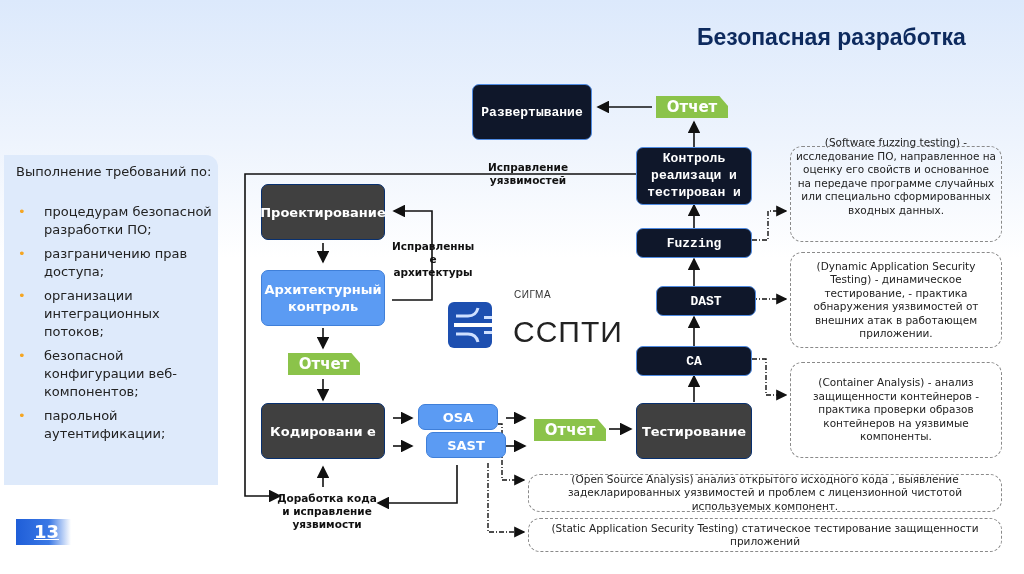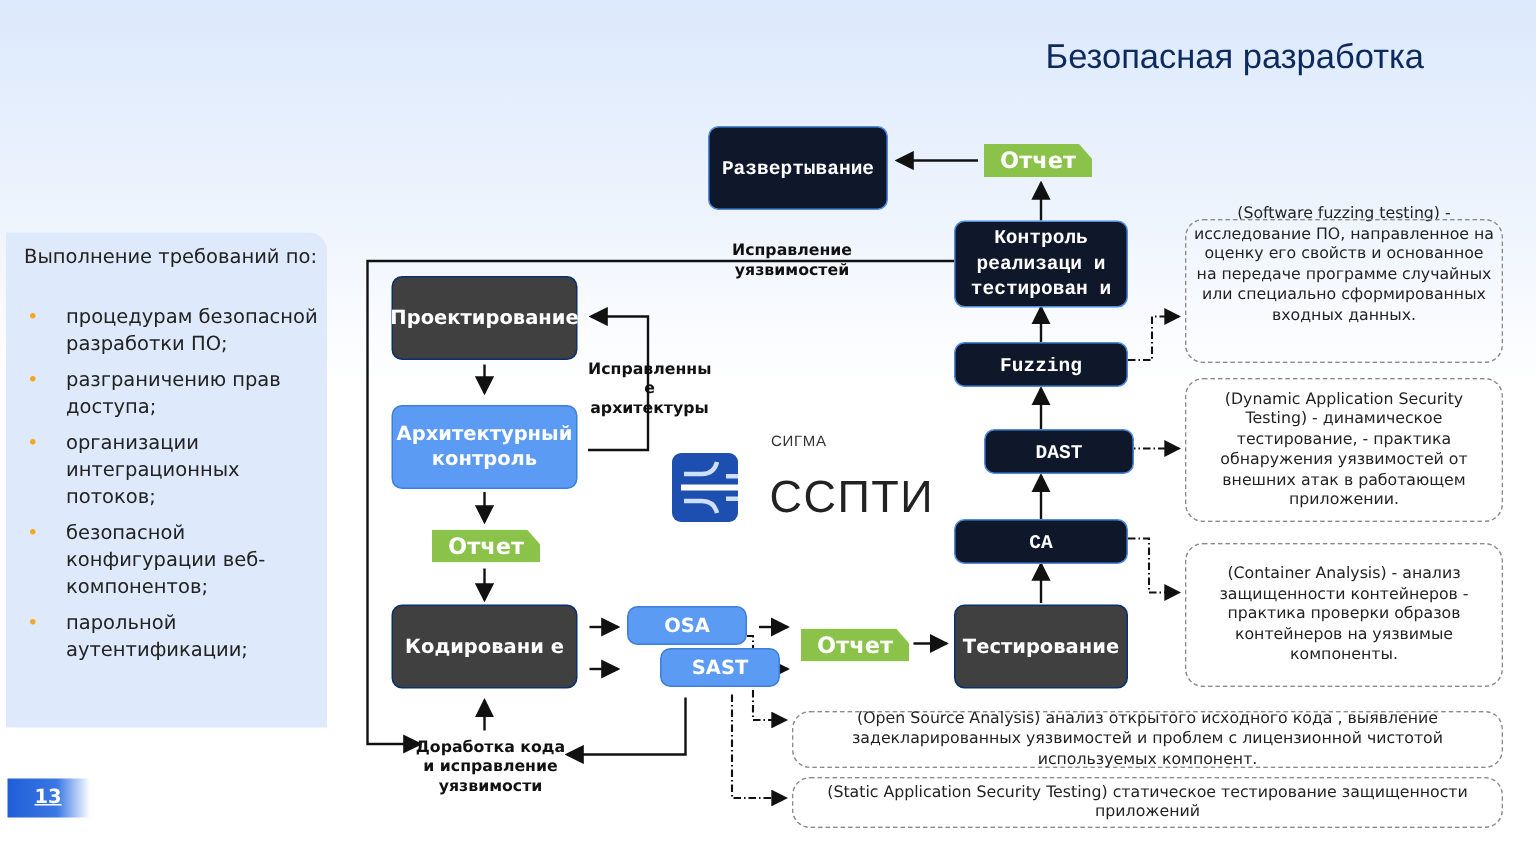--- a/index.html
+++ b/index.html
@@ -3,34 +3,34 @@
 <meta charset="utf-8">
 <style>
   html, body { margin:0; padding:0; }
   body {
     width:1024px; height:574px; position:relative; overflow:hidden;
     background: linear-gradient(to bottom, #dce9fc 0%, #eef4fd 25%, #ffffff 45%, #ffffff 100%);
     font-family: "DejaVu Sans", sans-serif;
   }
   .title {
     position:absolute; left:697px; top:24px; font-family:"Liberation Sans", sans-serif;
-    font-weight:normal; font-size:23px; color:#0d2a5e;
+    font-weight:bold; font-size:23px; color:#0d2a5e;
   }
   .req-panel {
     position:absolute; left:4px; top:155px; width:214px; height:330px;
     background:#deeafb; border-radius:0 12px 0 0;
   }
   .req-title { position:absolute; left:12px; top:8px; font-size:13px; color:#222; line-height:18px; width:200px; }
   .req-list { position:absolute; left:12px; top:48px; margin:0; padding:0; list-style:none; width:200px; }
   .req-list li { position:relative; padding-left:28px; font-size:13px; line-height:18px; color:#222; margin-bottom:6px; }
   .req-list li .bullet { position:absolute; left:2px; top:0; color:#f5a623; font-size:13px; }
   .page-num {
-    position:absolute; left:5px; top:519px; width:55px; height:26px;
+    position:absolute; left:16px; top:519px; width:55px; height:26px;
     background: linear-gradient(to right, #1f5ed8 0%, #3a78e5 60%, rgba(255,255,255,0) 100%);
-    color:#fff; font-weight:bold; font-size:13px; line-height:26px; text-indent:18px;text-decoration:underline;
+    color:#fff; font-weight:bold; font-size:18px; line-height:26px; text-indent:18px;text-decoration:underline;
   }
   .box {
     position:absolute; display:flex; align-items:center; justify-content:center; text-align:center;
     color:#fff; font-weight:bold; font-size:13px; border-radius:7px; box-sizing:border-box; line-height:17px;
   }
   .dark { background:#404040; border:1px solid #08306f; }
   .mid { background:#5b9bf3; border:1px solid #3f7fd9; }
   .light { background:#0f172a; border:1px solid #4f8be2;font-family:Liberation Mono, monospace; }
   .report {
     position:absolute; height:22px; background:#8bc34a; color:#fff; font-size:15px; font-weight:bold;
@@ -123,21 +123,21 @@
 <div class="box light" style="left:636px;top:286px;width:100px;height:30px;margin-left:20px;">DAST</div>
 <div class="box light" style="left:636px;top:346px;width:116px;height:30px;">CA</div>
 <div class="box dark" style="left:636px;top:403px;width:116px;height:56px;">Тестирование</div>
 
 <div class="box dark" style="left:261px;top:184px;width:124px;height:56px;">Проектирование</div>
 <div class="box mid" style="left:261px;top:270px;width:124px;height:56px;">Архитектурный контроль</div>
 <div class="report" style="left:288px;top:353px;width:72px;">Отчет</div>
 <div class="box dark" style="left:261px;top:403px;width:124px;height:56px;">Кодировани е</div>
 
 <div class="box mid" style="left:418px;top:404px;width:80px;height:26px;">OSA</div>
-<div class="box mid" style="left:440px;top:432px;width:80px;height:26px;">SAST</div>
+<div class="box mid" style="left:426px;top:432px;width:80px;height:26px;">SAST</div>
 <div class="report" style="left:534px;top:419px;width:72px;">Отчет</div>
 
 <div class="label" style="left:478px;top:161px;width:100px;">Исправление уязвимостей</div>
 <div class="label" style="left:392px;top:240px;width:82px;">Исправленны е архитектуры</div>
 <div class="label" style="left:272px;top:492px;width:110px;">Доработка кода и исправление уязвимости</div>
 
 <svg class="logo" viewBox="0 0 44 46">
   <rect x="0" y="0" width="44" height="46" rx="6" fill="#1d4fb0"></rect>
   <path d="M8,14 H20 Q28,14 30,6" stroke="#cfe0ff" stroke-width="3" fill="none"></path>
   <path d="M8,32 H20 Q28,32 30,40" stroke="#cfe0ff" stroke-width="3" fill="none"></path>

